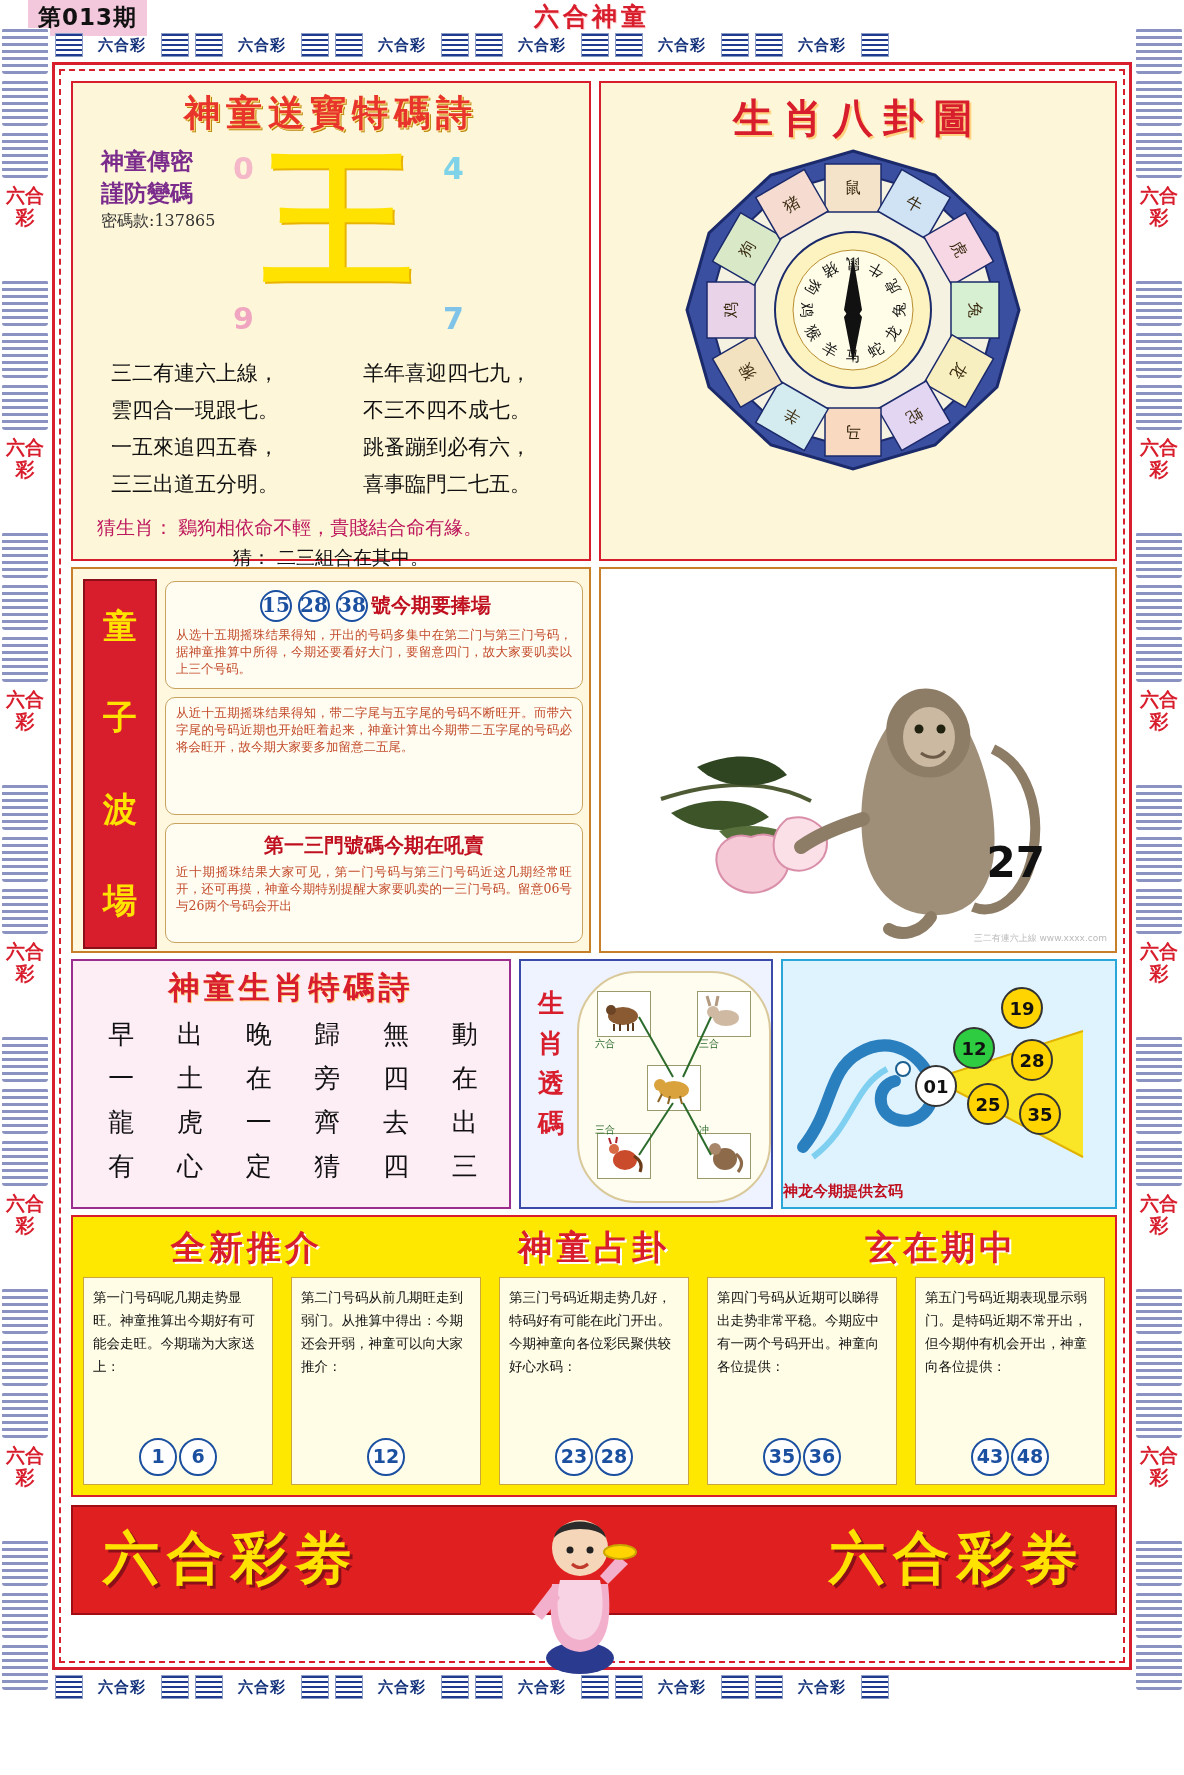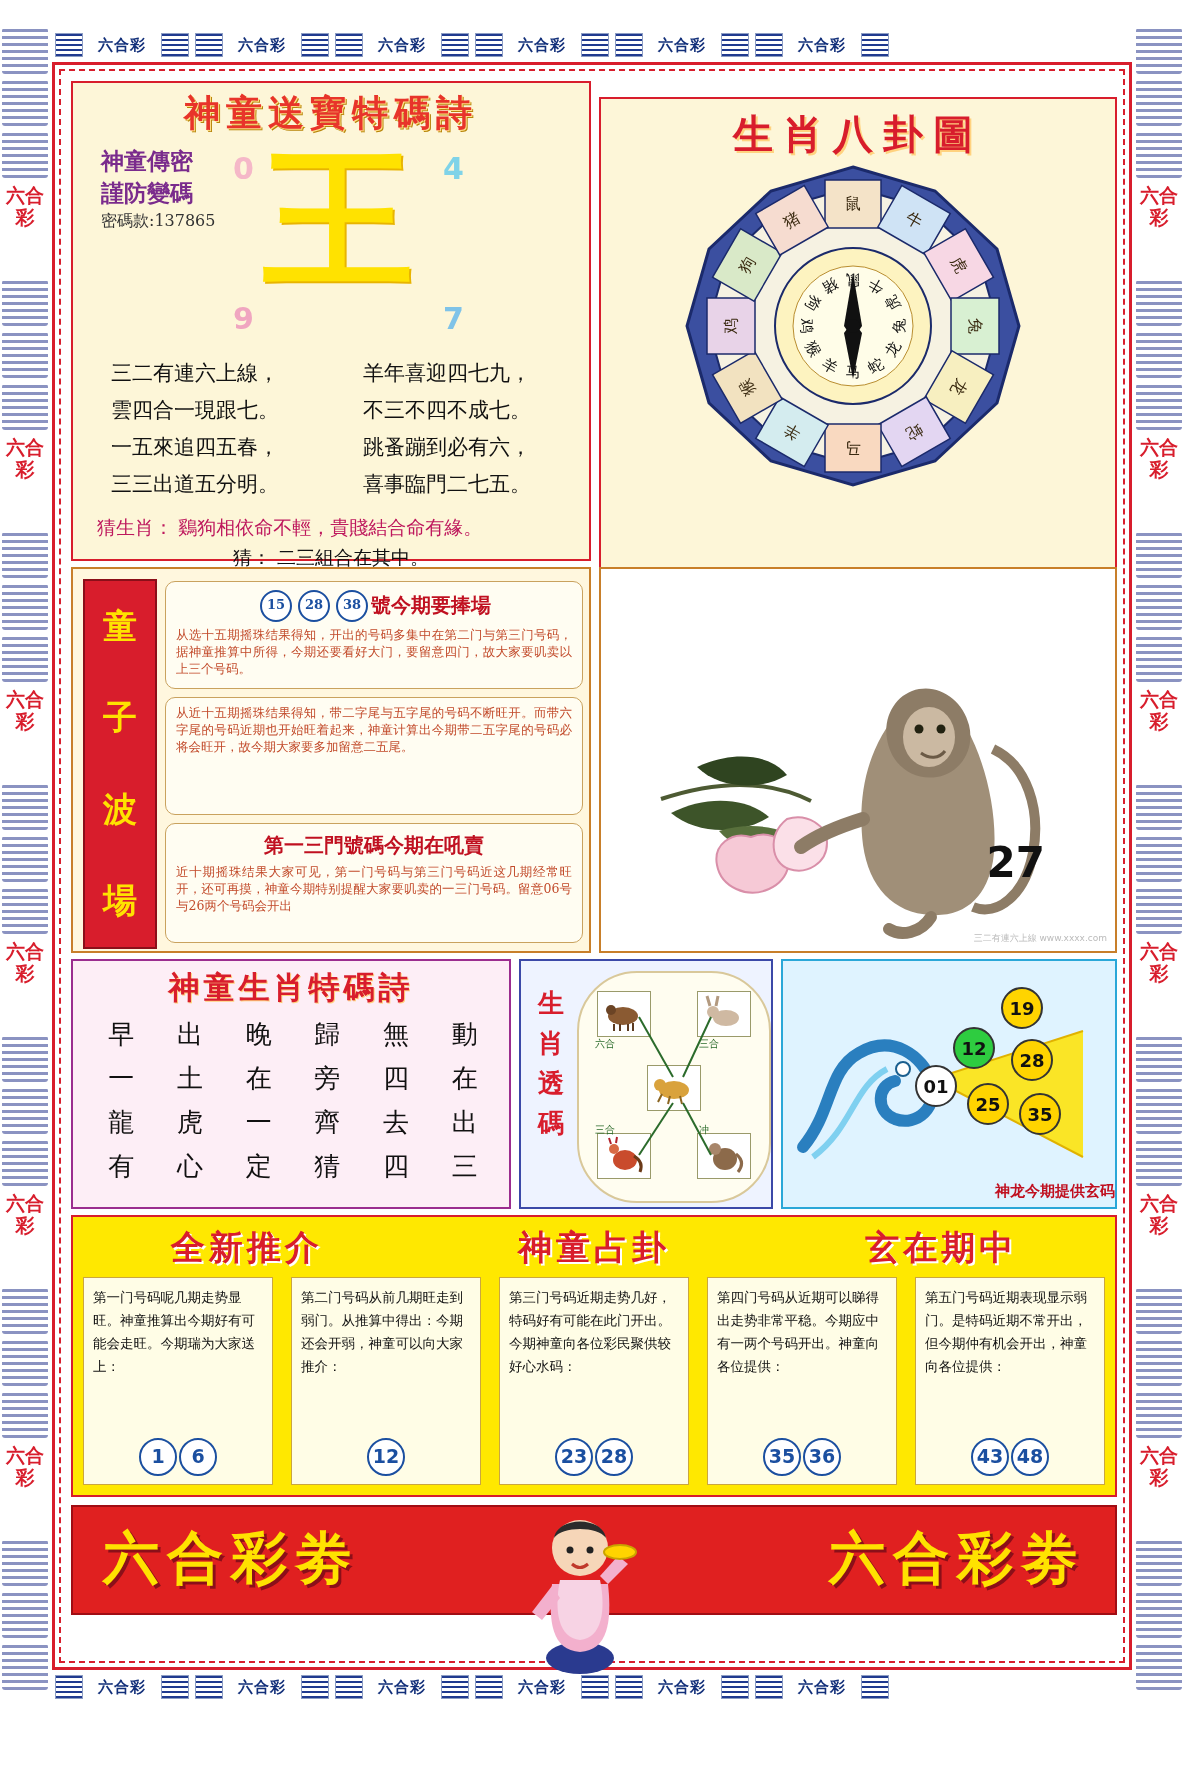--- a/index.html
+++ b/index.html
@@ -51,33 +51,33 @@
   #poem .cn0{position:absolute;left:160px;top:68px;font-size:30px;color:#f5b8c8;font-weight:bold;}
   #poem .cn4{position:absolute;left:370px;top:68px;font-size:30px;color:#7fd3e8;font-weight:bold;}
   #poem .cn9{position:absolute;left:160px;top:218px;font-size:30px;color:#f0a6c0;font-weight:bold;}
   #poem .cn7{position:absolute;left:370px;top:218px;font-size:30px;color:#7fc3e8;font-weight:bold;}
   #poem .verseL{position:absolute;left:38px;top:272px;font-size:21px;line-height:37px;color:#111;font-family:"DejaVu Serif",serif;}
   #poem .verseR{position:absolute;left:290px;top:272px;font-size:21px;line-height:37px;color:#111;font-family:"DejaVu Serif",serif;}
   #poem .foot1{position:absolute;left:24px;top:432px;font-size:19px;color:#be185d;font-family:Liberation Sans, sans-serif;}
   #poem .foot2{position:absolute;left:0;top:462px;width:100%;text-align:center;font-size:19px;color:#111;font-family:"DejaVu Serif",serif;}
 
   
-  #bagua{left:534px;top:6px;width:518px;height:480px;background:#fdf6d8;border:2px solid #d81d2c;margin-top:16px;}
+  #bagua{left:534px;top:6px;width:518px;height:480px;background:#fdf6d8;border:2px solid #d81d2c;}
   #bagua .hd{position:absolute;left:0;top:8px;width:100%;text-align:center;font-size:40px;font-weight:bold;color:#d81d2c;letter-spacing:10px;font-family:"DejaVu Serif",serif;text-shadow:2px 2px 0 #ffd27f;}
   #bagua .wheelwrap{position:absolute;left:62px;top:62px;width:380px;height:330px;}
   #bagua .note{position:absolute;left:92px;top:406px;font-size:20px;line-height:30px;color:#111;font-family:"DejaVu Serif",serif;}
 
   
   #tongzi{left:6px;top:492px;width:520px;height:386px;background:#fff7de;border:2px solid #c87f2a;}
   #tzbar{position:absolute;left:10px;top:10px;width:70px;height:366px;background:#d81d2c;border:2px solid #8b0f19;display:flex;flex-direction:column;align-items:center;justify-content:space-around;}
   #tzbar span{color:#ffe200;font-size:34px;font-weight:bold;font-family:"DejaVu Serif",serif;}
   .tzbox{position:absolute;left:92px;width:418px;border:1px solid #c9a25e;border-radius:10px;background:#fffdf2;box-sizing:border-box;padding:6px 10px;}
   .tzbox .t{text-align:center;font-size:20px;font-weight:bold;color:#c01020;font-family:"DejaVu Serif",serif;margin:2px 0 4px;}
   .tzbox .b{font-size:12.5px;line-height:17px;color:#c24a2a;font-family:"DejaVu Serif",serif;text-align:justify;}
-  .ball{display:inline-block;width:28px;height:28px;line-height:26px;border-radius:50%;border:2px solid #1b4fa0;color:#1b4fa0;font-size:13px;font-weight:bold;text-align:center;background:#fff;vertical-align:middle;margin:0 3px;}
+  .ball{display:inline-block;width:28px;height:28px;line-height:26px;border-radius:50%;border:2px solid #1b4fa0;color:#1b4fa0;font-size:20px;font-weight:bold;text-align:center;background:#fff;vertical-align:middle;margin:0 3px;}
 
   
   #monkey{left:534px;top:492px;width:518px;height:386px;background:#ffffff;border:2px solid #c87f2a;overflow:hidden;}
   #monkey .num{position:absolute;right:70px;bottom:64px;font-size:42px;font-weight:bold;color:#111;}
   #monkey .wm{position:absolute;right:8px;bottom:6px;font-size:9px;color:#bbb;}
 
   
   #sxpoem{left:6px;top:884px;width:440px;height:250px;background:#fdeef6;border:2px solid #9b2d8f;}
   #sxpoem .hd{position:absolute;left:0;top:6px;width:100%;text-align:center;font-size:31px;font-weight:bold;color:#d81d2c;letter-spacing:4px;font-family:"DejaVu Serif",serif;text-shadow:1px 1px 0 #ffd27f;}
   #sxpoem .grid{position:absolute;left:14px;top:52px;width:412px;display:grid;grid-template-columns:repeat(6,1fr);gap:2px 0;}
@@ -86,21 +86,21 @@
   
   #toucode{left:454px;top:884px;width:254px;height:250px;background:#eef3ff;border:2px solid #3b49a8;}
   #toucode .lbl{position:absolute;left:8px;top:22px;width:44px;text-align:center;font-size:26px;font-weight:bold;color:#d81d2c;line-height:40px;font-family:"DejaVu Serif",serif;}
   #toucode .cloud{position:absolute;left:56px;top:10px;width:190px;height:228px;background:#fffdf0;border-radius:60px;border:2px solid #d9c89a;}
   .tcell{position:absolute;width:52px;height:44px;background:#fff;border:1px solid #9a9a6a;}
   .tcap{position:absolute;font-size:10px;color:#2b6b2b;}
 
   
   #dragon{left:716px;top:884px;width:336px;height:250px;background:#dff3ff;border:2px solid #2aa7d8;overflow:hidden;}
   #dragon .hd{position:absolute;left:8px;top:6px;font-size:28px;font-weight:bold;color:#d81d2c;letter-spacing:2px;font-family:"DejaVu Serif",serif;text-shadow:1px 1px 0 #ffe08a;}
-  #dragon .foot{position:absolute;left:0;bottom:6px;width:100%;text-align:right;font-size:15px;font-weight:bold;color:#c01020;font-family:"DejaVu Serif",serif;}
+  #dragon .foot{position:absolute;left:0;bottom:6px;width:100%;text-align:left;font-size:15px;font-weight:bold;color:#c01020;font-family:"DejaVu Serif",serif;}
   .dball{position:absolute;width:38px;height:38px;border-radius:50%;border:2px solid #333;display:flex;align-items:center;justify-content:center;font-size:18px;font-weight:bold;color:#111;}
 
   
   #fived{left:6px;top:1140px;width:1046px;height:282px;background:#ffe800;border:2px solid #d81d2c;}
   #fived .hdrow{position:absolute;left:0;top:8px;width:100%;display:flex;justify-content:space-around;}
   #fived .hdrow span{font-size:34px;font-weight:bold;color:#d81d2c;letter-spacing:4px;font-family:"DejaVu Serif",serif;text-shadow:2px 2px 0 #fff;}
   .fcol{position:absolute;top:60px;width:190px;height:208px;background:#fffde6;border:1px solid #caa640;box-sizing:border-box;padding:8px 9px;}
   .fcol .txt{font-size:13.5px;line-height:23px;color:#111;font-family:"DejaVu Serif",serif;}
   .fcol .nums{position:absolute;left:0;bottom:8px;width:100%;text-align:center;}
   .fcol .nums .ball{width:34px;height:34px;line-height:32px;font-size:19px;margin:0 1px;}
@@ -110,20 +110,24 @@
   #banner .l{position:absolute;left:30px;top:14px;font-size:56px;font-weight:bold;color:#ffe200;letter-spacing:8px;font-family:"DejaVu Serif",serif;text-shadow:3px 3px 0 #8b0f19;}
   #banner .r{position:absolute;right:30px;top:14px;font-size:56px;font-weight:bold;color:#ffe200;letter-spacing:8px;font-family:"DejaVu Serif",serif;text-shadow:3px 3px 0 #8b0f19;}
 
   .boy{position:absolute;left:520px;top:1452px;width:120px;height:230px;}
 </style>
 </head>
 <body>
 
 <div class="page">
 
+  <div class="topbar">
+    <div class="issue">第013期</div>
+    <div class="site-title">六合神童</div>
+  </div>
 
   <div class="ornrow" id="orn-top" style="left: 52px; top: 30px; width: 1080px; height: 30px; display: flex; align-items: center;">
       <div class="ornbox"></div>
       <span class="w">六合彩</span>
       <div class="ornbox"></div>
       <div class="ornbox"></div>
       <span class="w">六合彩</span>
       <div class="ornbox"></div>
       <div class="ornbox"></div>
       <span class="w">六合彩</span>

